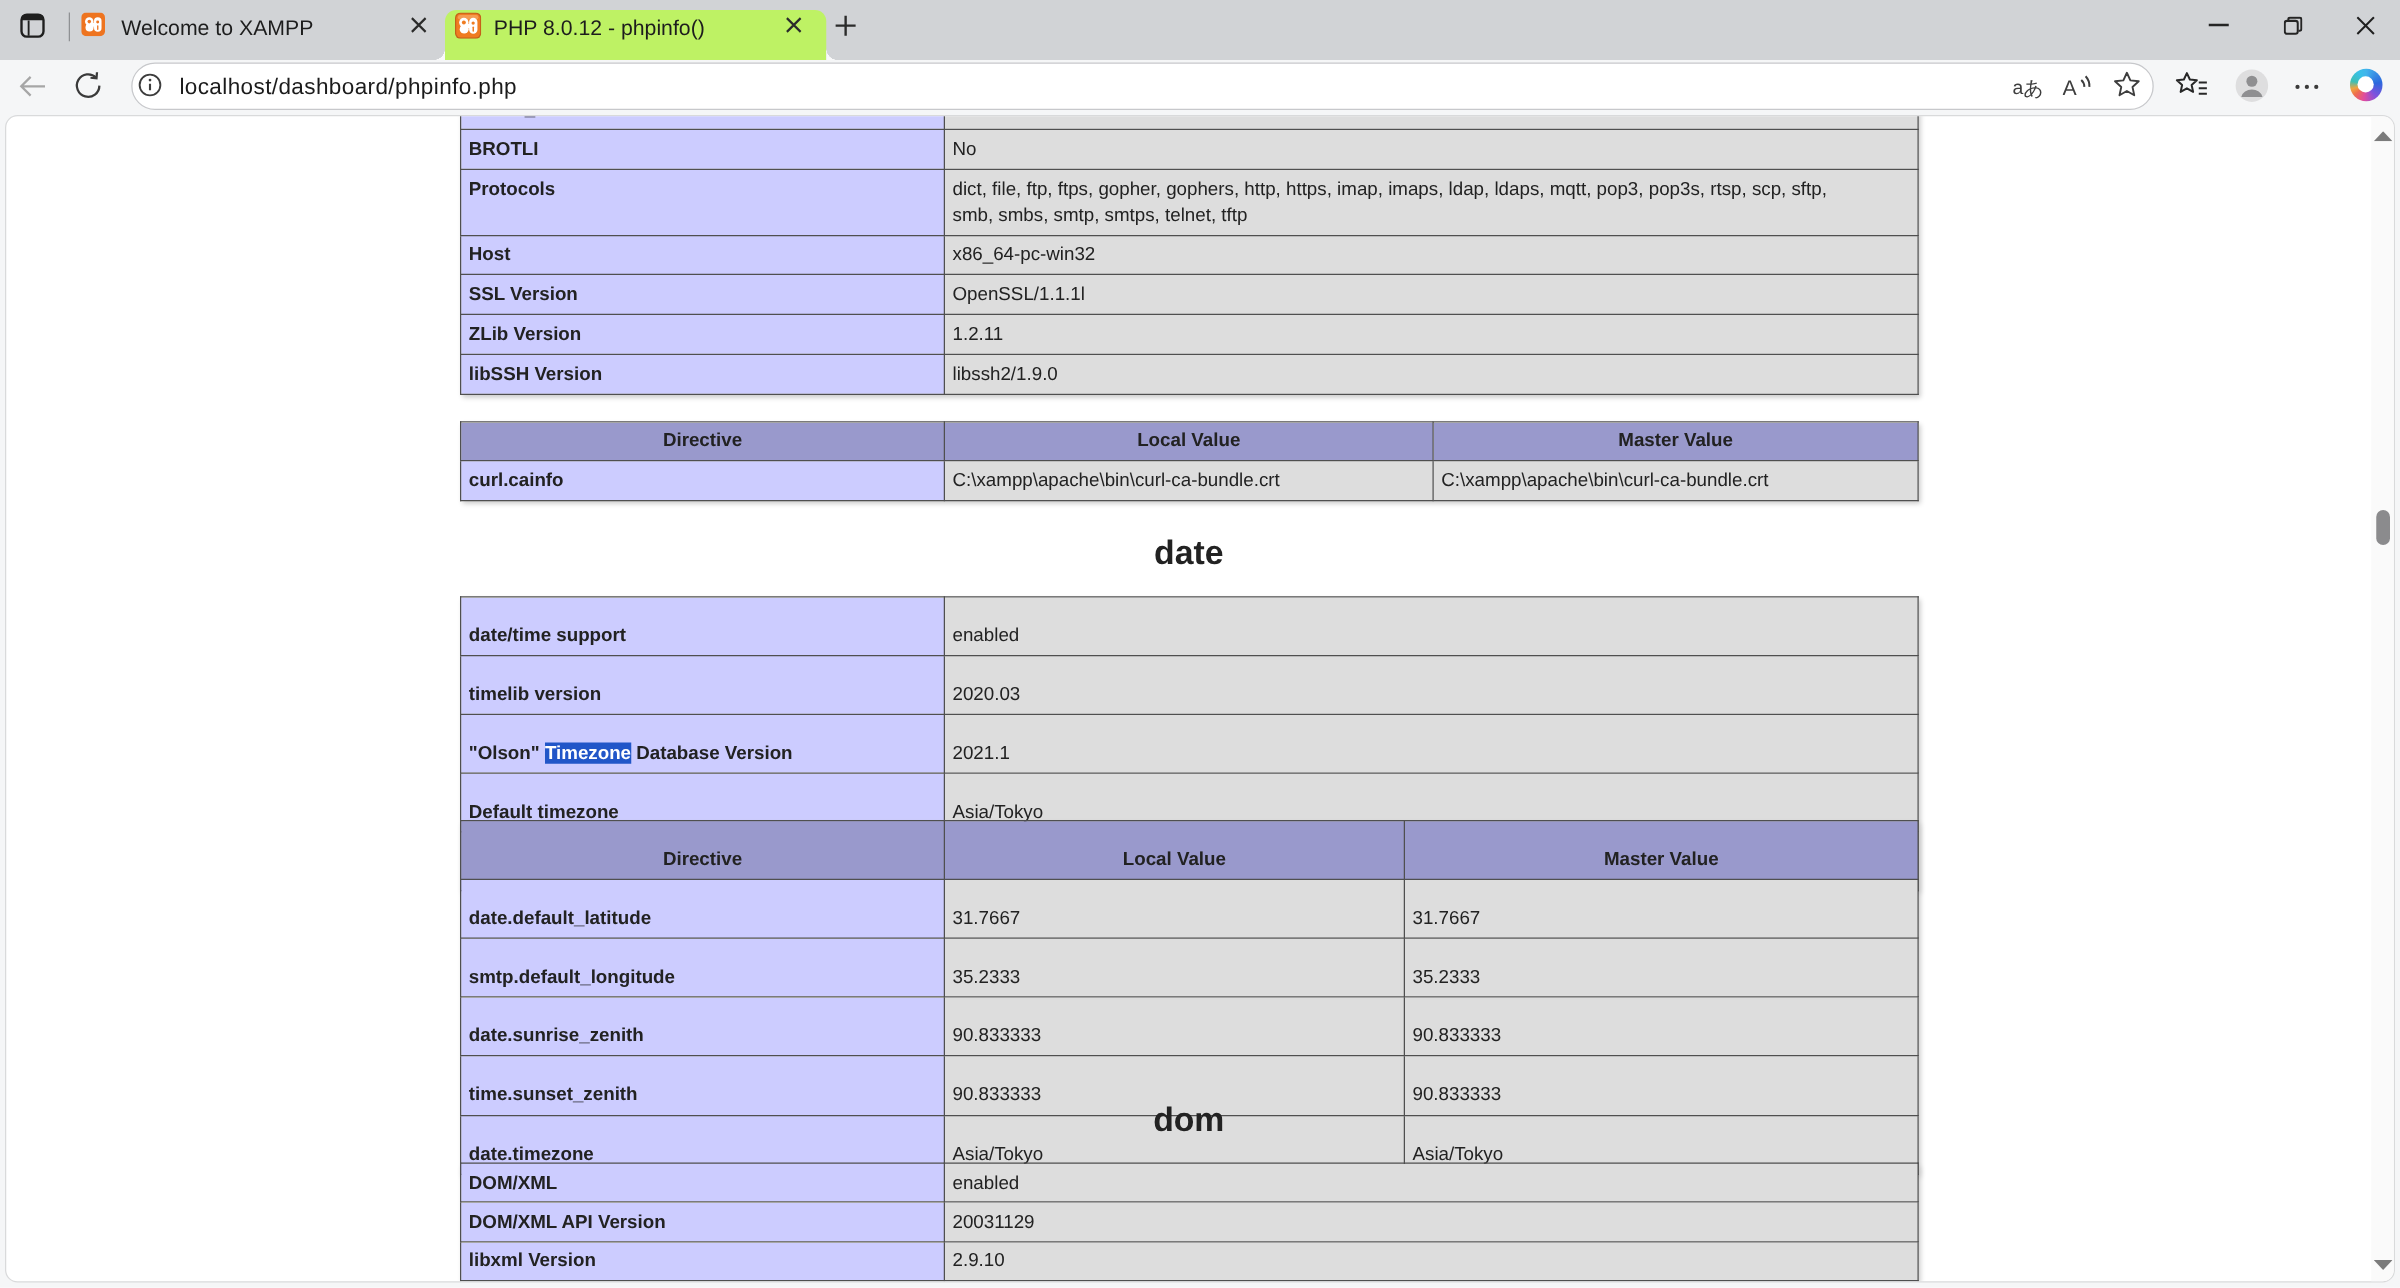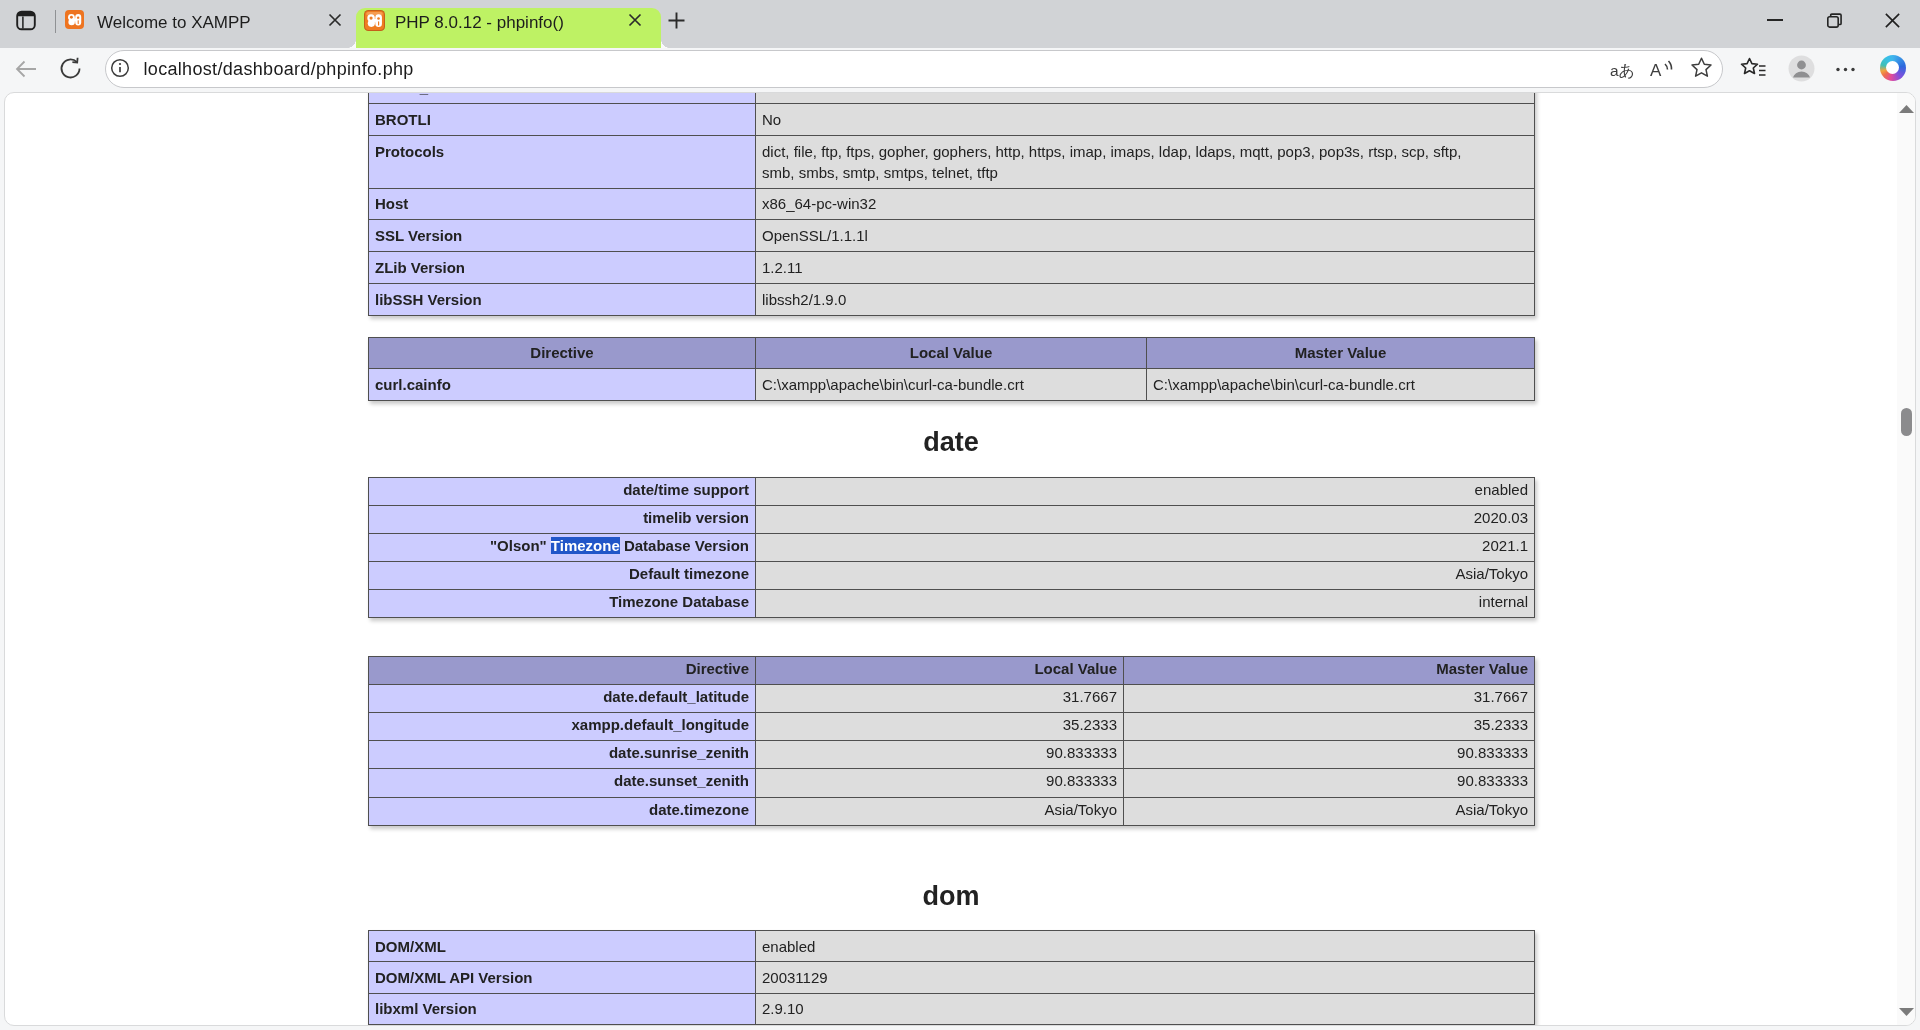--- a/index.html
+++ b/index.html
@@ -54,21 +54,21 @@
 
 
 #sbtrack { position:absolute; left:1896px; top:91.5px; width:19px; height:935px; background:#fafafa; }
 #sbthumb { position:absolute; left:1899.5px; top:407px; width:11.5px; height:27.5px; background:#8b8b8d; border-radius:5.8px; }
 
 
 table { position:absolute; left:367px; border-collapse:collapse; table-layout:fixed; width:1166px;
   box-shadow:1.5px 2.5px 4px #c9c9c9; }
 td, th { border:1.4px solid #4f4f4f; font-size:15px; line-height:21px; padding:4.9px 6px;
   vertical-align:baseline; color:#222; overflow:hidden; white-space:nowrap; }
-#t3 td, #t4 td, #t4 th { padding-top:1px; padding-bottom:5.05px;text-align:right; }
+#t3 td, #t4 td, #t4 th { padding-top:20px; padding-bottom:5.05px; }
 #t5 td { padding-top:4.65px; padding-bottom:4.65px; }
 .e { background:#ccccff; font-weight:bold; }
 .v { background:#dddddd; }
 th { background:#9999cc; font-weight:bold; text-align:center; }
 h2 { position:absolute; width:1166px; left:367px; font-size:27px; line-height:30px; color:#222;
   text-align:center; font-weight:bold; }
 .sel { background:#2156c8; color:#ffffff; }
 </style>
 </head>
 <body>
@@ -275,31 +275,31 @@
             <th>Directive</th>
             <th>Local Value</th>
             <th>Master Value</th>
           </tr>
   <tr>
             <td class="e">date.default_latitude</td>
             <td class="v">31.7667</td>
             <td class="v">31.7667</td>
           </tr>
   <tr>
-            <td class="e">xampp.default_longitude</td>
+            <td class="e">smtp.default_longitude</td>
             <td class="v">35.2333</td>
             <td class="v">35.2333</td>
           </tr>
   <tr>
             <td class="e">date.sunrise_zenith</td>
             <td class="v">90.833333</td>
             <td class="v">90.833333</td>
           </tr>
   <tr>
-            <td class="e">date.sunset_zenith</td>
+            <td class="e">time.sunset_zenith</td>
             <td class="v">90.833333</td>
             <td class="v">90.833333</td>
           </tr>
   <tr>
             <td class="e">date.timezone</td>
             <td class="v">Asia/Tokyo</td>
             <td class="v">Asia/Tokyo</td>
           </tr>
 </tbody>
       </table>

